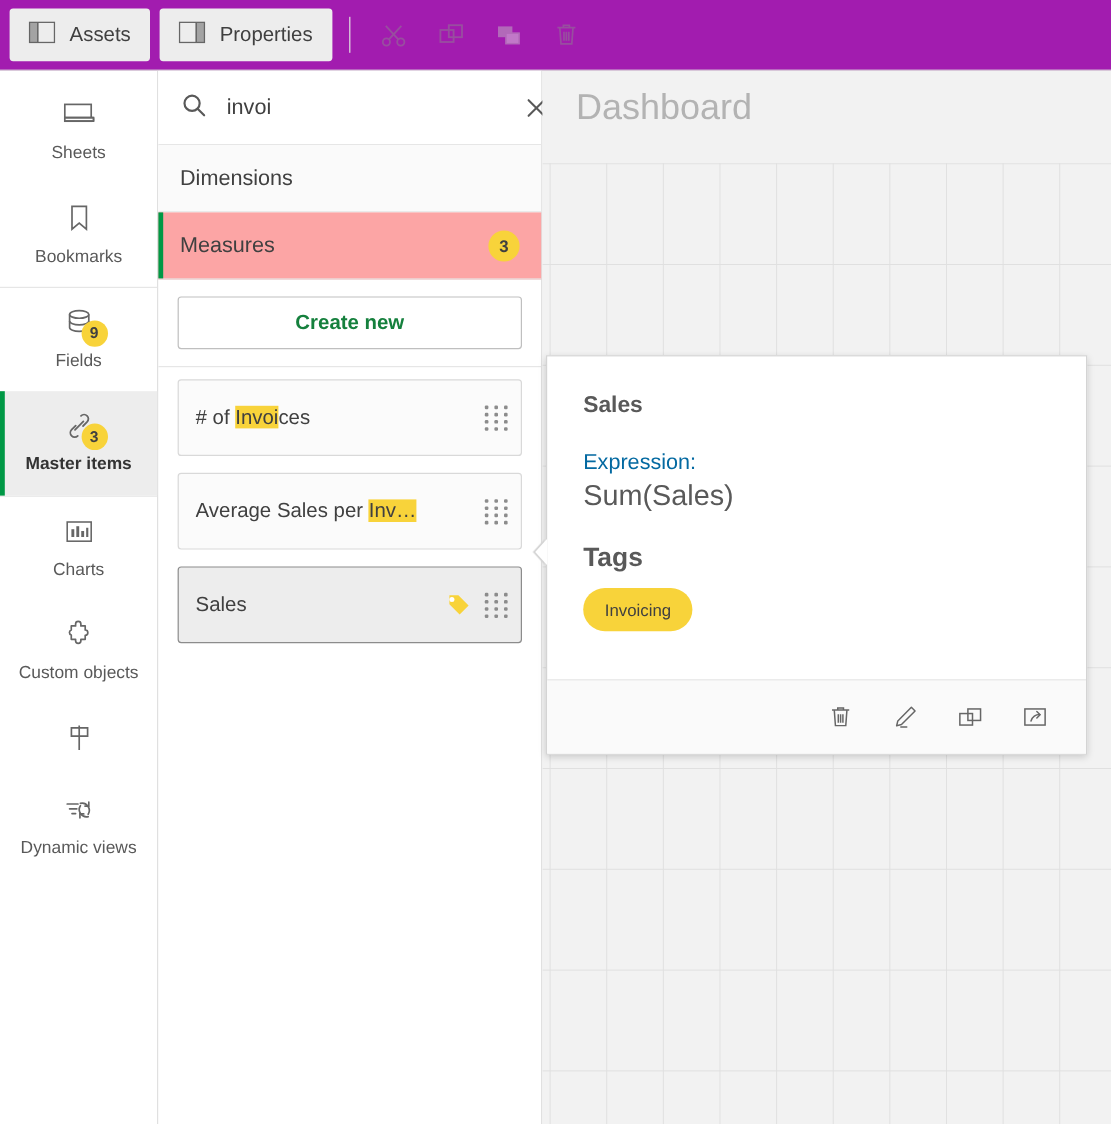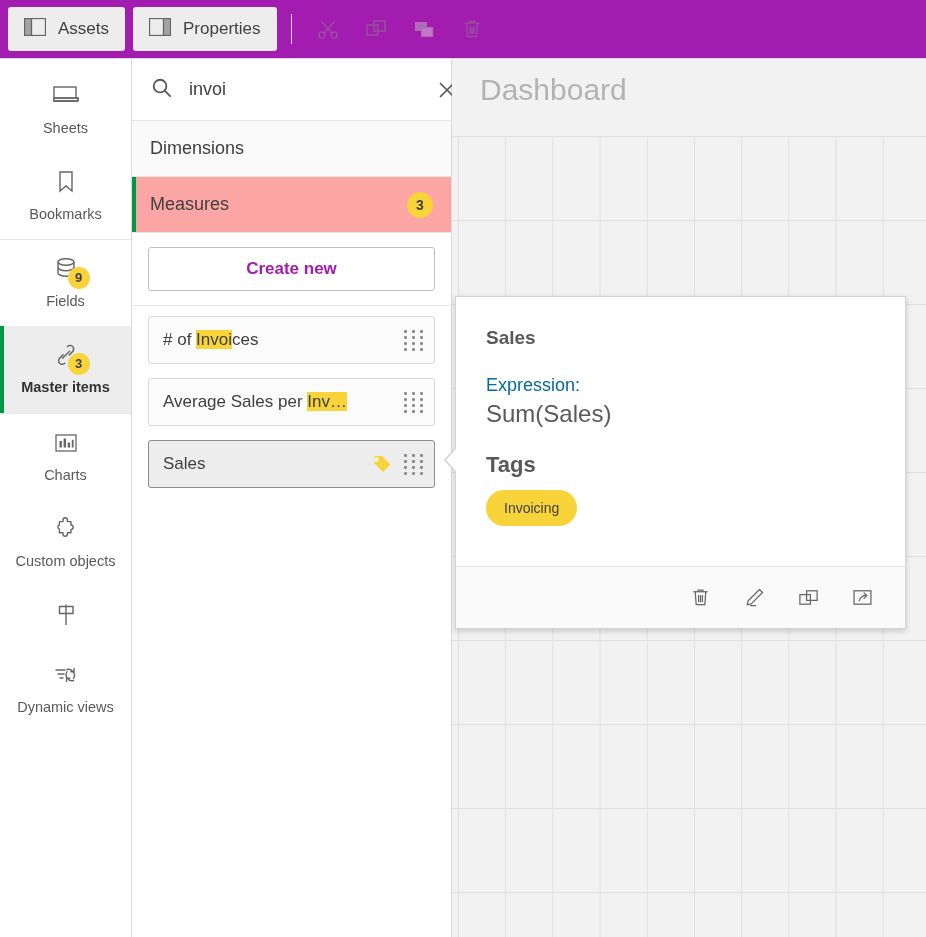--- a/index.html
+++ b/index.html
@@ -84,27 +84,27 @@
   .section-row .sec-label { flex: 1; }
   .sec-badge {
     min-width: 26px; height: 26px; padding: 0 6px; border-radius: 13px;
     background: #f8d33a; color: #404040; font-size: 14px; font-weight: bold;
     display: flex; align-items: center; justify-content: center;
   }
 
   .create-wrap { padding: 14px 16px; border-bottom: 1px solid #e6e6e6; }
   .create-btn {
     width: 100%; height: 44px; border: 1px solid #bfbfbf; border-radius: 3px;
-    background: #ffffff; color: #a21caf; font-size: 17px; font-weight: bold;
+    background: #ffffff; color: #15803d; font-size: 17px; font-weight: bold;
     font-family: "Liberation Sans", sans-serif; cursor: pointer;
   }
 
   .item-list { padding: 10px 16px 0; }
   .item-card {
-    position: relative; height: 48px; margin-bottom: 14px;
+    position: relative; height: 64px; margin-bottom: 14px;
     border: 1px solid #d9d9d9; border-radius: 3px; background: #fbfbfb;
     display: flex; align-items: center; padding: 0 10px 0 14px; cursor: pointer;
   }
   .item-card.selected { background: #ededed; border-color: #8c8c8c; }
   .item-title {
     flex: 1; font-size: 17px; color: #404040; white-space: nowrap; overflow: hidden;
   }
   .hl { background: #f8d33a; color: #404040; }
   .tag-icon { margin-right: 10px; display: flex; align-items: center; }
   .dots { width: 22px; height: 22px; display: grid; grid-template-columns: repeat(3, 1fr); grid-template-rows: repeat(4, 1fr); gap: 2px; cursor: grab; }

